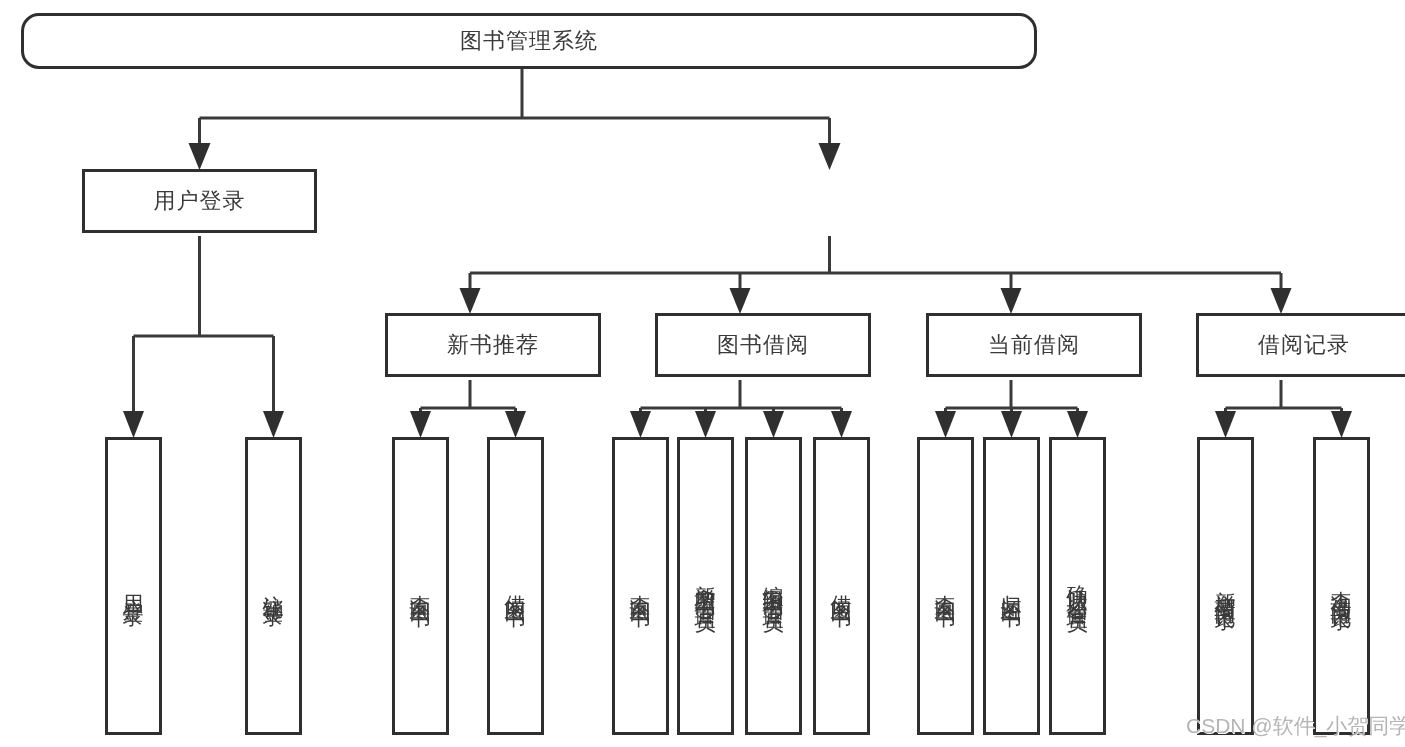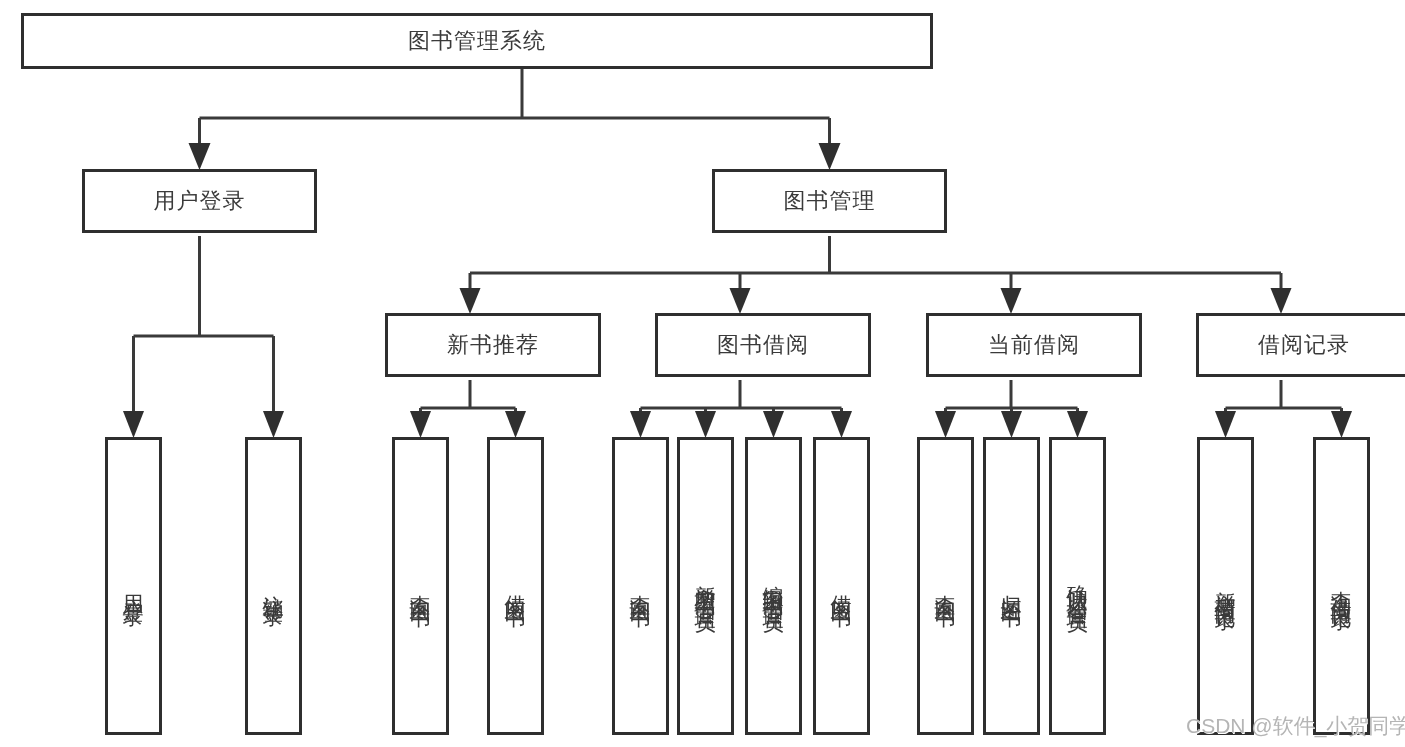--- a/index.html
+++ b/index.html
@@ -22,21 +22,21 @@
     position: absolute;
     background: #ffffff;
     border: 3px solid #2f2f2f;
     display: flex;
     align-items: center;
     justify-content: center;
     color: #3a3a3a;
     font-size: 22px;
     letter-spacing: 1px;
   }
-  .node.root   { left: 21px;  top: 13px;  width: 912px; height: 56px; }
+  .node.root   { left: 21px;  top: 13px;  width: 1016px; height: 56px; border-radius: 18px; }
   .node.lvl2   { top: 169px;  width: 235px; height: 64px; }
   .node.lvl3   { top: 313px;  width: 216px; height: 64px; margin-left: 23px; }
   .node.leaf   { top: 437px;  width: 57px;  height: 298px; }
   .leaf .vtext {
     writing-mode: vertical-rl;
     text-orientation: mixed;
     font-size: 21px;
     line-height: 1.1;
     letter-spacing: 4px;
     color: #3a3a3a;
@@ -103,23 +103,20 @@
     </g>
   </svg>
 
   <div class="node root">
     <span>图书管理系统</span>
   </div>
 
   <div class="node lvl2" style="left:82px">
     <span>用户登录</span>
   </div>
-  <div class="node lvl2" style="left:712px">
-    <span>图书管理</span>
-  </div>
 
   <div class="node lvl3" style="left:362px">
     <span>新书推荐</span>
   </div>
   <div class="node lvl3" style="left:632px">
     <span>图书借阅</span>
   </div>
   <div class="node lvl3" style="left:903px">
     <span>当前借阅</span>
   </div>

